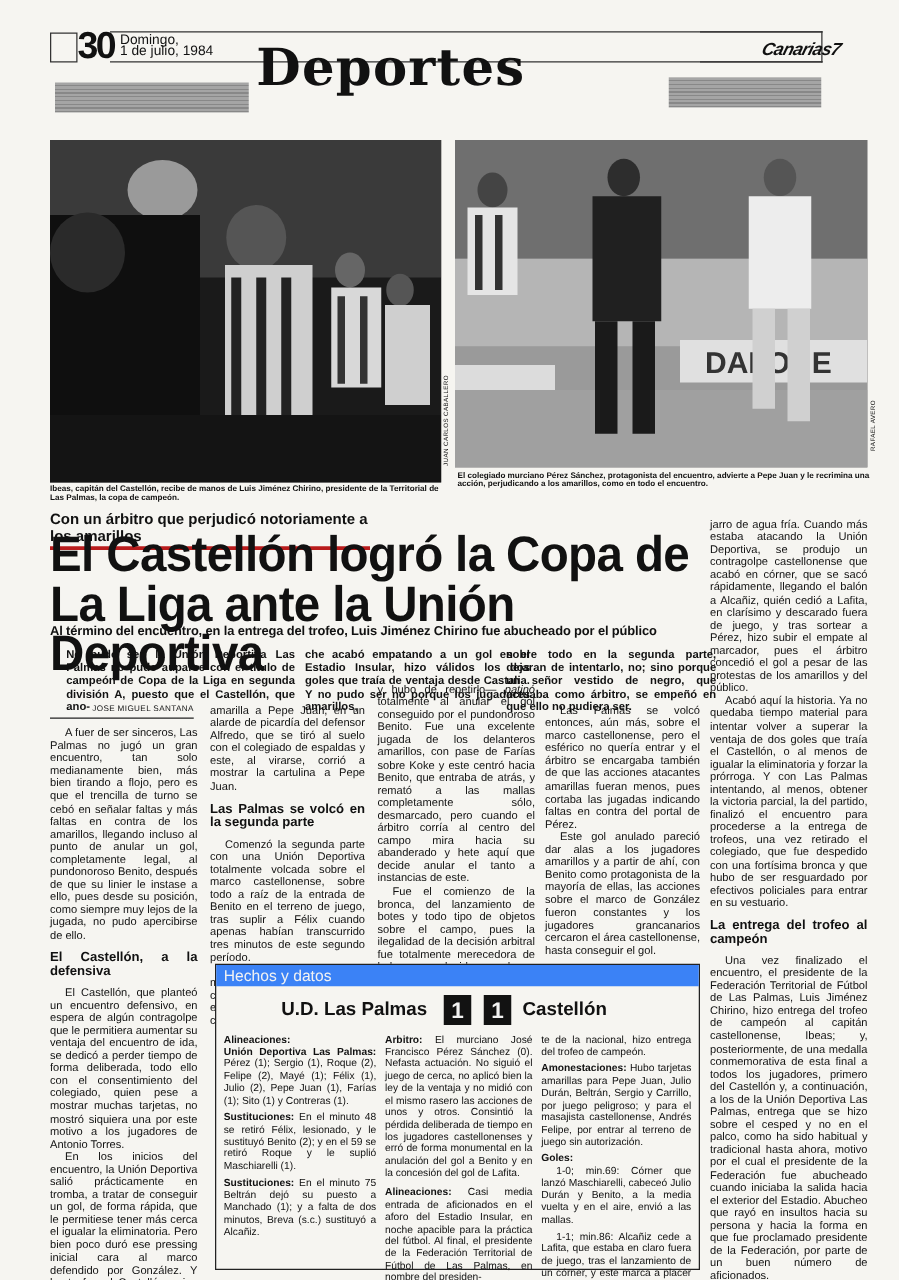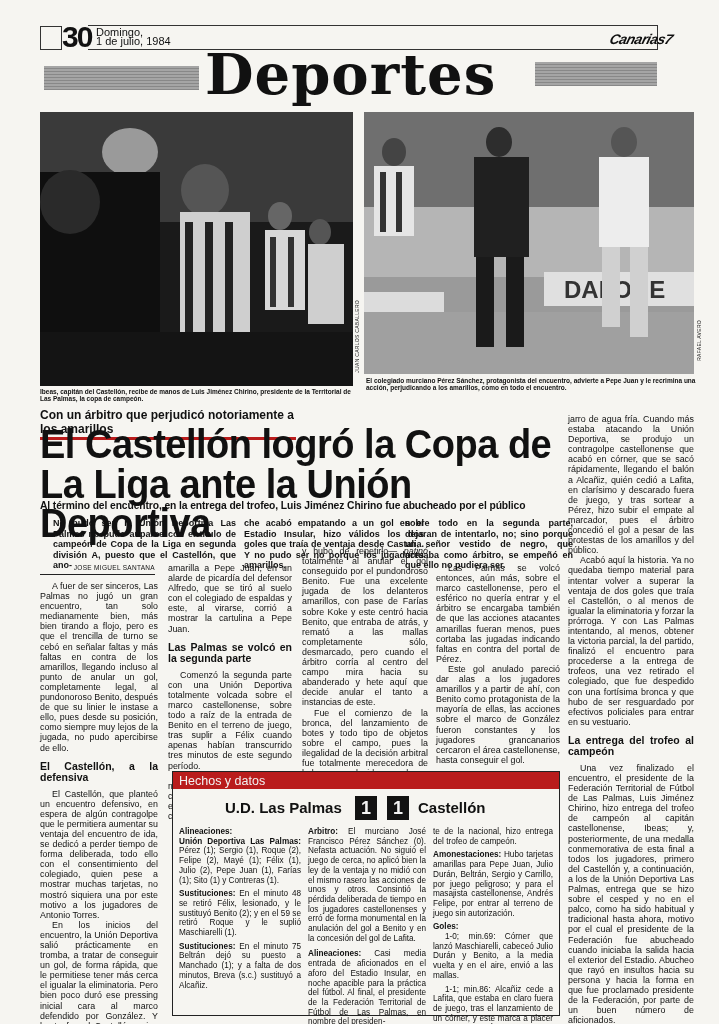--- a/index.html
+++ b/index.html
@@ -8,41 +8,41 @@
 
   .page-num-box { position: absolute; left: 40px; top: 26px; width: 22px; height: 24px; border: 1px solid #333; }
   .page-num { position: absolute; left: 62px; top: 22px; font-family: "Liberation Sans", sans-serif; font-weight: bold; font-size: 30px; letter-spacing: -2px; line-height: 30px; }
   .date { position: absolute; left: 96px; top: 28px; font-size: 11px; line-height: 9px; }
   .header-rule { position: absolute; left: 88px; top: 25px; width: 570px; height: 25px; border-top: 1px solid #333; border-bottom: 1px solid #333; }
   .brand-box { position: absolute; left: 560px; top: 25px; width: 98px; height: 25px; border: 1px solid #333; border-left: none; }
   .brand { position: absolute; left: 610px; top: 31px; font-weight: bold; font-size: 14px; font-style: italic; letter-spacing: -0.5px; }
   .brand-mark { display: inline-block; transform: skewX(-15deg); }
   .gray-bar-left { position: absolute; left: 44px; top: 66px; width: 155px; height: 24px; background: repeating-linear-gradient(0deg, #888 0px, #888 1px, #a5a5a5 1px, #a5a5a5 3px); }
   .gray-bar-right { position: absolute; left: 535px; top: 62px; width: 122px; height: 24px; background: repeating-linear-gradient(0deg, #888 0px, #888 1px, #a5a5a5 1px, #a5a5a5 3px); }
-  .section-title { position: absolute; left: 205px; top: 44px; font-family: "DejaVu Serif", serif; font-weight: 900; font-size: 56px; line-height: 60px; letter-spacing: 1px; text-align: right; }
+  .section-title { position: absolute; left: 205px; top: 24px; font-family: "DejaVu Serif", serif; font-weight: 900; font-size: 41px; line-height: 60px; letter-spacing: 1px; text-align: right; }
 
   .photo-left { position: absolute; left: 40px; top: 112px; width: 313px; height: 274px; background: #1c1c1c; overflow: hidden; }
   .photo-right { position: absolute; left: 364px; top: 112px; width: 330px; height: 262px; background: #8a8a8a; overflow: hidden; }
   .photo-credit { position: absolute; font-size: 5px; writing-mode: vertical-rl; transform: rotate(180deg); letter-spacing: 0.3px; }
   .caption { position: absolute; font-size: 6.5px; font-weight: bold; line-height: 7px; }
 
   .kicker { position: absolute; left: 40px; top: 408px; font-size: 12px; font-weight: bold; border-bottom: 3px solid #b91c1c; padding-bottom: 1px; width: 256px; }
   .headline { position: absolute; left: 40px; top: 424px; font-size: 38px; font-weight: 900; line-height: 38px; letter-spacing: -0.5px; width: 520px; transform: scaleY(1.05); transform-origin: top left; }
   .subhead { position: absolute; left: 40px; top: 500px; font-size: 10.3px; font-weight: bold; letter-spacing: -0.1px; }
 
   .lead { position: absolute; top: 518px; font-size: 9px; font-weight: bold; line-height: 10.5px; text-align: justify; margin-left: 13px; }
   .byline { position: absolute; left: 40px; top: 564px; width: 115px; text-align: right; font-size: 6.5px; border-bottom: 1px solid #222; padding-bottom: 3px; letter-spacing: 0.3px; }
 
   .col { position: absolute; font-size: 8.9px; line-height: 10.1px; text-align: justify; hyphens: auto; }
   .col p { text-indent: 12px; }
   .col h3 { font-size: 10.5px; font-weight: bold; line-height: 11px; margin: 8px 0 6px 0; text-indent: 0; }
   .col em { font-style: italic; }
 
   .facts-box { position: absolute; left: 172px; top: 771px; width: 388px; height: 245px; border: 1.5px solid #222; background: #f6f5f1; }
-  .facts-header { background: #b91c1c; color: #f2f2f2; font-size: 12.5px; padding: 2px 6px; height: 17px; }
+  .facts-header { background: #3b82f6; color: #f2f2f2; font-size: 12.5px; padding: 2px 6px; height: 17px; }
   .score-row { position: absolute; top: 24px; left: 0; width: 100%; height: 24px; }
   .team-home { position: absolute; left: 52px; top: 3px; font-size: 15px; font-weight: bold; }
   .score-box { position: absolute; top: 0; width: 22px; height: 24px; background: #121212; color: #f2f2f2; font-size: 18px; font-weight: bold; text-align: center; line-height: 24px; }
   .team-away { position: absolute; left: 245px; top: 3px; font-size: 15px; font-weight: bold; }
   .fcol { position: absolute; top: 55px; font-size: 8.2px; line-height: 9.7px; text-align: justify; }
   .fcol b { font-weight: bold; }
   .fcol p { margin-bottom: 4px; }
   .fcol .ind { text-indent: 12px; }
 </style>
 </head>

